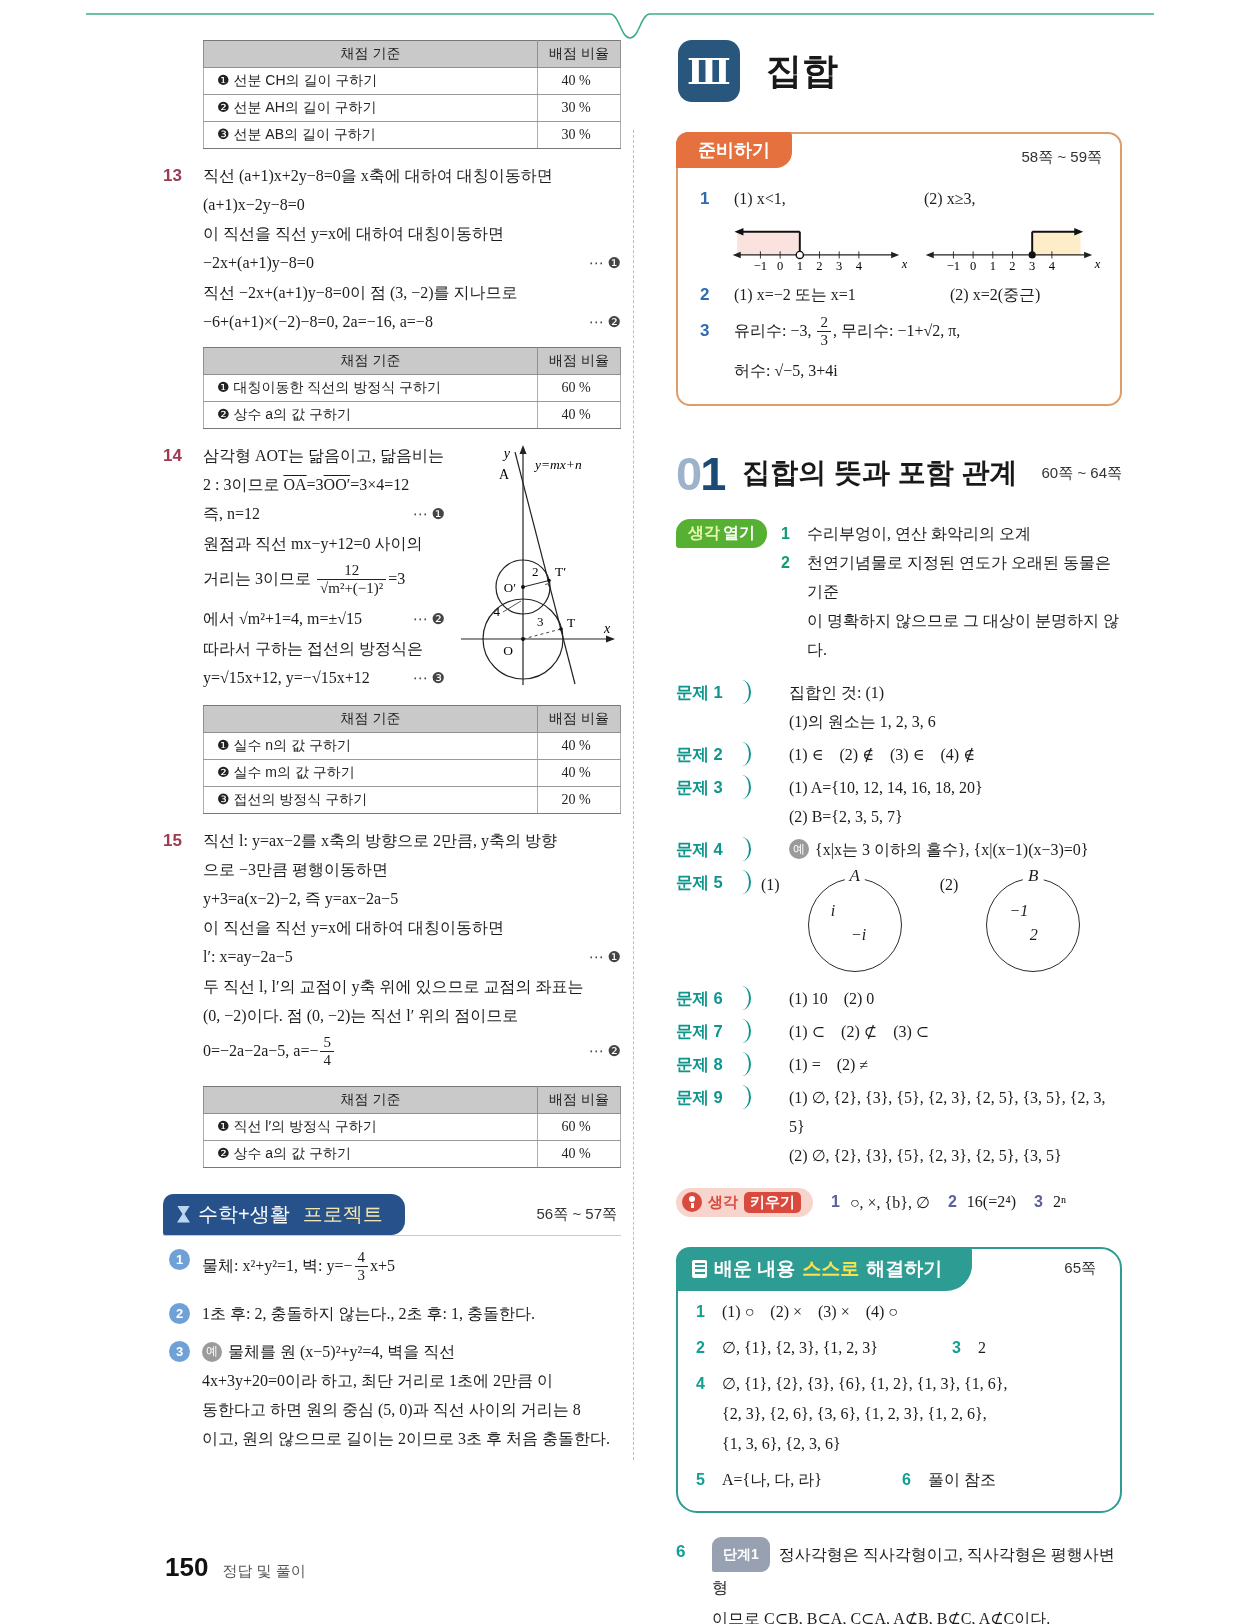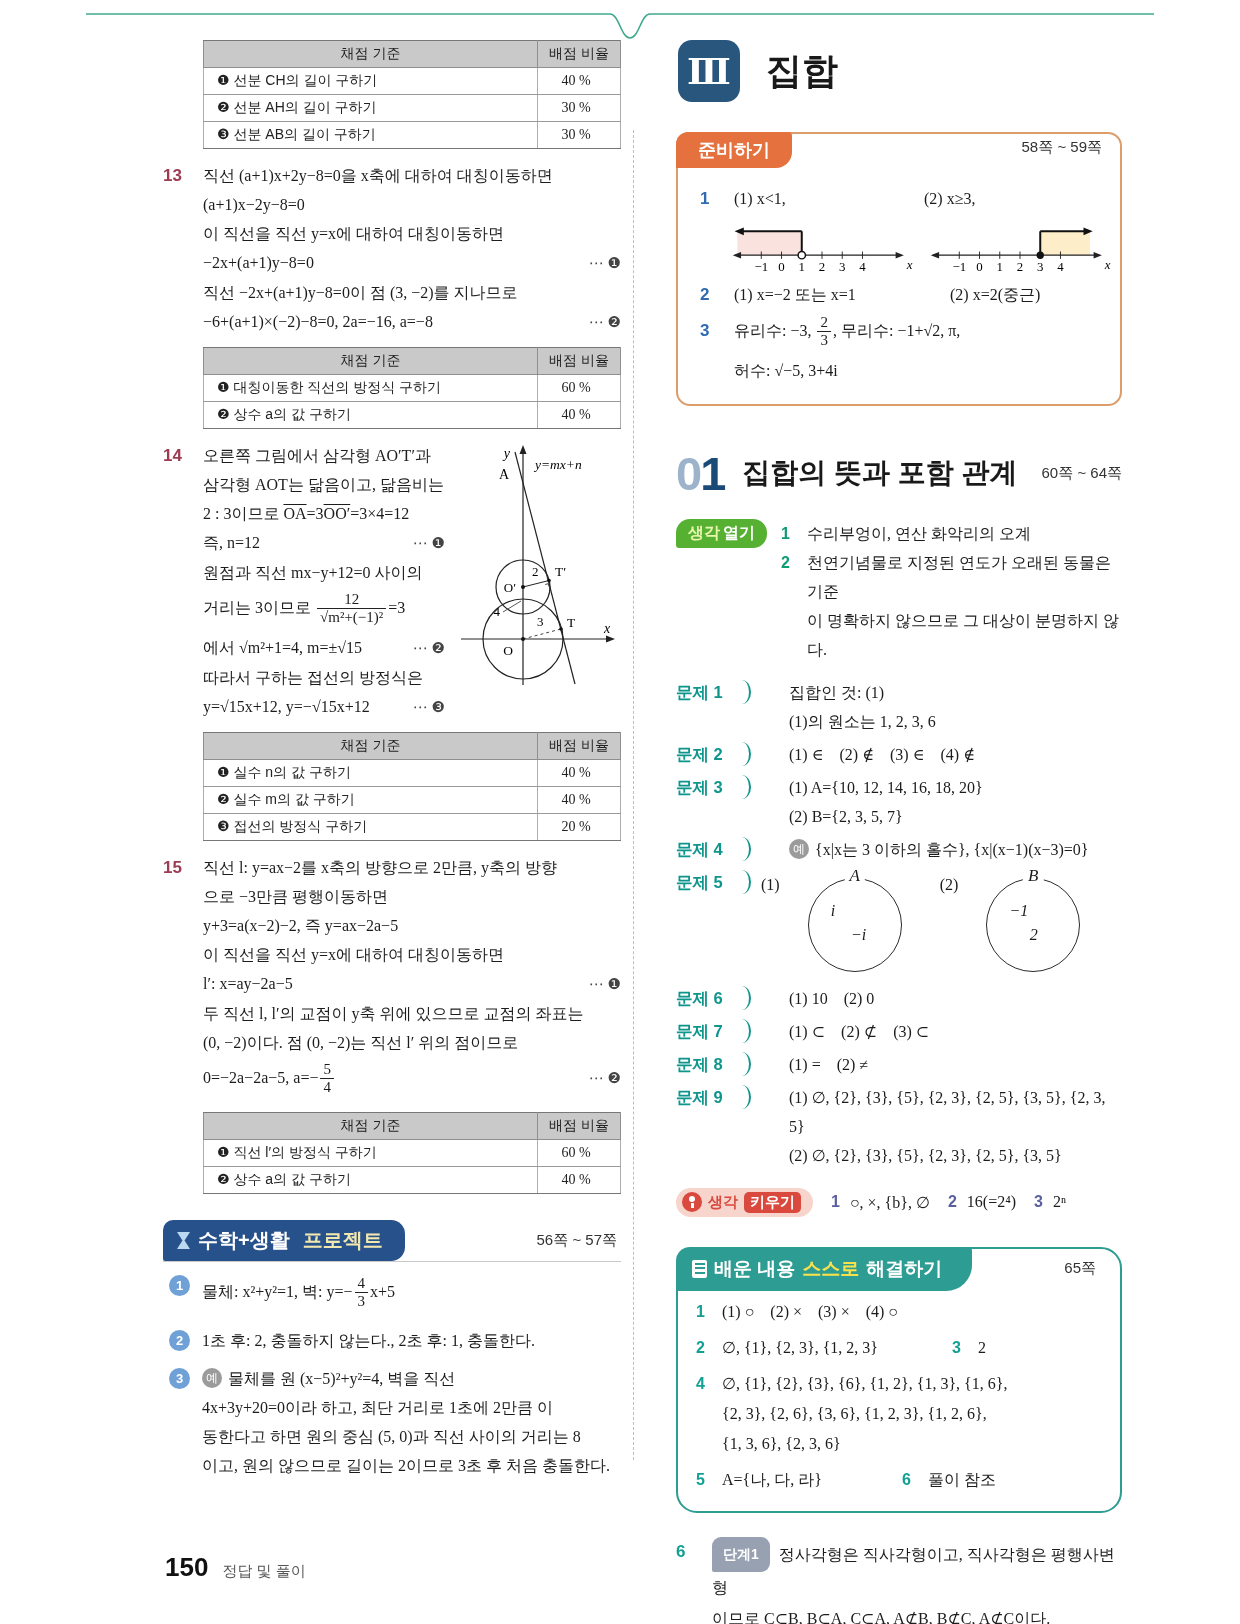--- a/index.html
+++ b/index.html
@@ -38,21 +38,21 @@
   .fnum{padding:0 3px;}
   .tallline{margin:5px 0;}
   .fig14{float:right;margin:2px 0 6px 8px;}
   svg text{font-family:"Liberation Serif","DejaVu Serif",serif;}
 
   
   .project{margin-top:26px;}
   .proj-head{display:flex;align-items:center;border-bottom:1px solid #c9c9c9;padding-bottom:0;}
   .proj-badge{display:inline-flex;align-items:center;gap:8px;background:#27518b;color:#fff;
               border-radius:10px 14px 14px 2px;padding:7px 22px 7px 14px;
-              font-family:"Liberation Sans","DejaVu Sans",sans-serif;font-weight:700;font-size:20px;}
+              font-family:"Liberation Sans","DejaVu Sans",sans-serif;font-weight:400;font-size:20px;}
   .proj-icon{width:13px;height:17px;background:#bcd7f0;
              clip-path:polygon(0 0,100% 0,58% 50%,100% 100%,0 100%,42% 50%);}
   .pt2{color:#f3e7b0;margin-left:5px;}
   .page-ref{font-family:"Liberation Sans","DejaVu Sans",sans-serif;font-size:15px;color:#333;}
   .proj-head .page-ref{margin-left:auto;padding-right:4px;}
   .proj-item{display:flex;margin-top:9px;}
   .bullet-num{flex:none;width:21px;height:21px;border-radius:50%;background:#6fa0d6;color:#fff;
               font-family:"Liberation Sans","DejaVu Sans",sans-serif;font-size:13px;font-weight:700;
               display:flex;align-items:center;justify-content:center;margin:4px 12px 0 6px;}
   .pi-body{flex:1;min-width:0;}
@@ -64,25 +64,25 @@
   .pageno{font-family:"Liberation Sans","DejaVu Sans",sans-serif;font-weight:700;font-size:26px;color:#111;}
   .ftext{font-family:"Liberation Sans","DejaVu Sans",sans-serif;font-size:15px;color:#555;}
 
   
   .chapter{display:flex;align-items:center;gap:26px;margin-left:2px;}
   .ch-badge{width:62px;height:62px;background:#29567d;border-radius:14px;color:#fff;
             display:flex;align-items:center;justify-content:center;font-size:36px;font-weight:700;}
   .ch-title{font-family:"Liberation Sans","DejaVu Sans",sans-serif;font-size:36px;font-weight:800;color:#191919;}
 
   .prep-box{position:relative;margin-top:30px;border:2px solid #dd9d6b;border-radius:14px;
-            padding:50px 8px 18px 22px;}
+            padding:50px 18px 18px 22px;}
   .prep-badge{position:absolute;top:-2px;left:-2px;background:#e5713f;color:#fff;
               border-radius:12px 4px 16px 0;padding:6px 22px;font-family:"Liberation Sans","DejaVu Sans",sans-serif;
               font-weight:700;font-size:18px;}
-  .prep-ref{position:absolute;top:4px;right:18px;}
+  .prep-ref{position:absolute;top:14px;right:18px;}
   .prep-row{display:flex;align-items:baseline;line-height:30px;white-space:pre-wrap;}
   .qnum{flex:none;width:34px;color:#2f6bae;font-weight:700;font-size:17px;
         font-family:"Liberation Sans","DejaVu Sans",sans-serif;}
   .qa{width:190px;flex:none;}
   .nl-row{display:flex;gap:14px;margin:2px 0 4px 30px;}
   .prep-l2{margin-left:34px;line-height:30px;}
 
   .sec01{display:flex;align-items:center;margin-top:44px;}
   .sec-num{font-family:"Liberation Sans","DejaVu Sans",sans-serif;font-weight:700;font-size:47px;
            letter-spacing:-2px;line-height:1;}
@@ -244,21 +244,20 @@
           <text x="82" y="26" font-size="13.5" font-style="italic">y=mx+n</text>
           <text x="63" y="149" font-size="13" text-anchor="end">O′</text>
           <text x="79" y="133" font-size="13">2</text>
           <text x="102" y="133" font-size="13.5">T′</text>
           <text x="47" y="173" font-size="13" text-anchor="end">4</text>
           <text x="84" y="183" font-size="13">3</text>
           <text x="114" y="184" font-size="13.5">T</text>
           <text x="60" y="212" font-size="13.5" text-anchor="end">O</text>
           <text x="151" y="190" font-size="14" font-style="italic">x</text>
         </svg>
-        <div class="line">오른쪽 그림에서 삼각형 AO′T′과</div>
         <div class="line">삼각형 AOT는 닮음이고, 닮음비는</div>
         <div class="line"><span>2 : 3이므로 </span><span class="ol">OA</span><span>=3</span><span class="ol">OO′</span><span>=3×4=12</span></div>
         <div class="line lflex"><span>즉, n=12</span><span class="mark">⋯ ❶</span></div>
         <div class="line">원점과 직선 mx−y+12=0 사이의</div>
         <div class="line tallline"><span>거리는 3이므로 </span><span class="frac"><span class="fnum">12</span><span class="fden">√m²+(−1)²</span></span><span>=3</span></div>
         <div class="line lflex"><span>에서 √m²+1=4, m=±√15</span><span class="mark">⋯ ❷</span></div>
         <div class="line">따라서 구하는 접선의 방정식은</div>
         <div class="line lflex"><span>y=√15x+12, y=−√15x+12</span><span class="mark">⋯ ❸</span></div>
       </div>
     </div>

